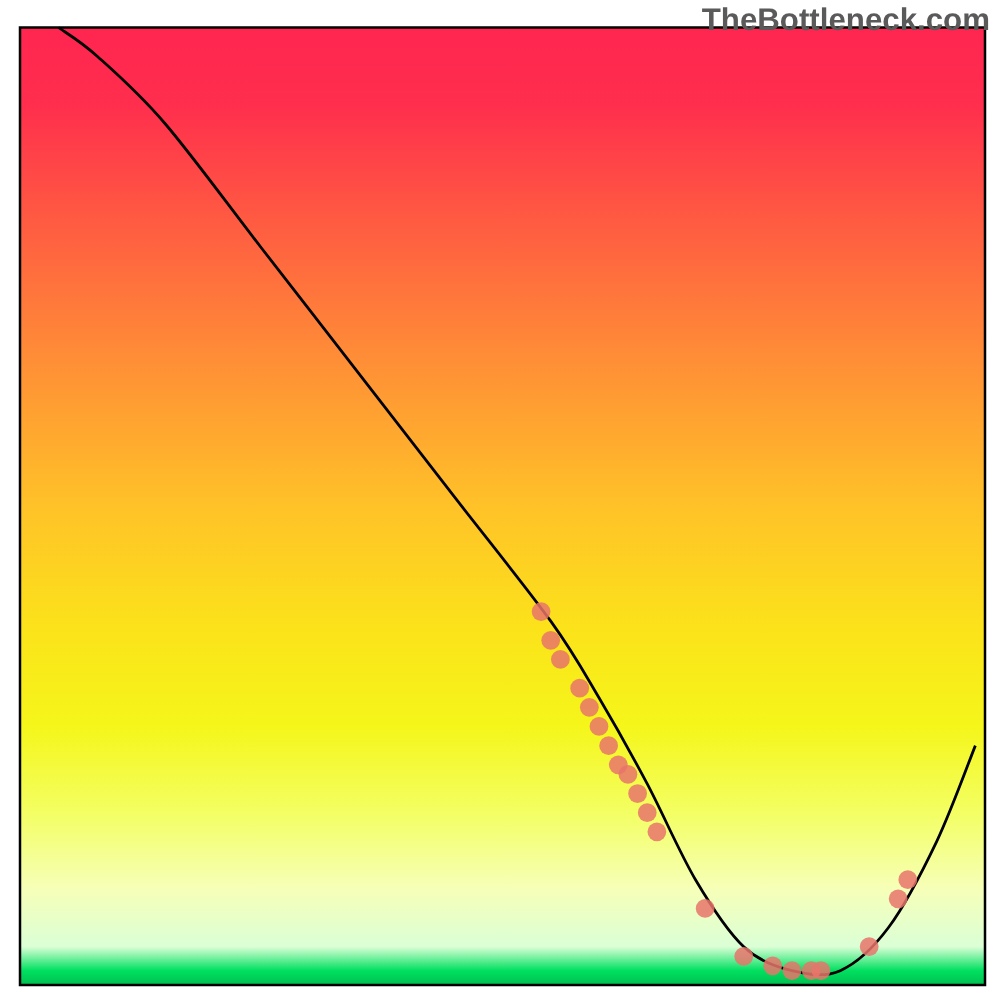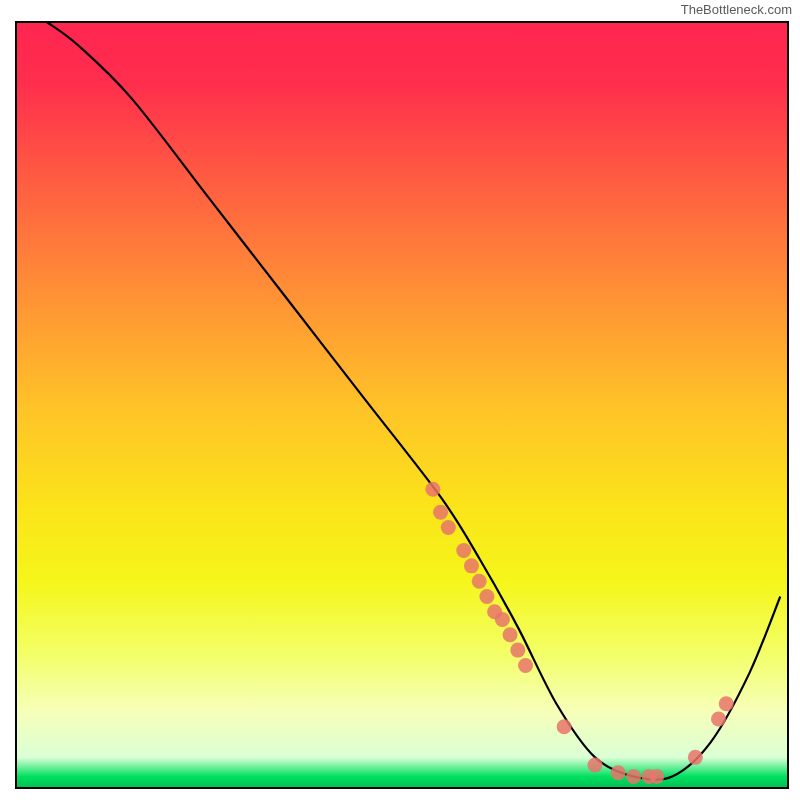--- a/index.html
+++ b/index.html
@@ -13,22 +13,22 @@
   }
   .container {
     position: relative;
     width: 800px;
     height: 800px;
   }
   .watermark {
     position: absolute;
     top: 2px;
     right: 8px;
-    font-size: 13px;
-    font-weight: normal;
+    font-size: 25px;
+    font-weight: bold;
     color: #5a5a5a;
     z-index: 10;
   }
   svg {
     display: block;
   }
 </style>
 </head>
 <body>
 

